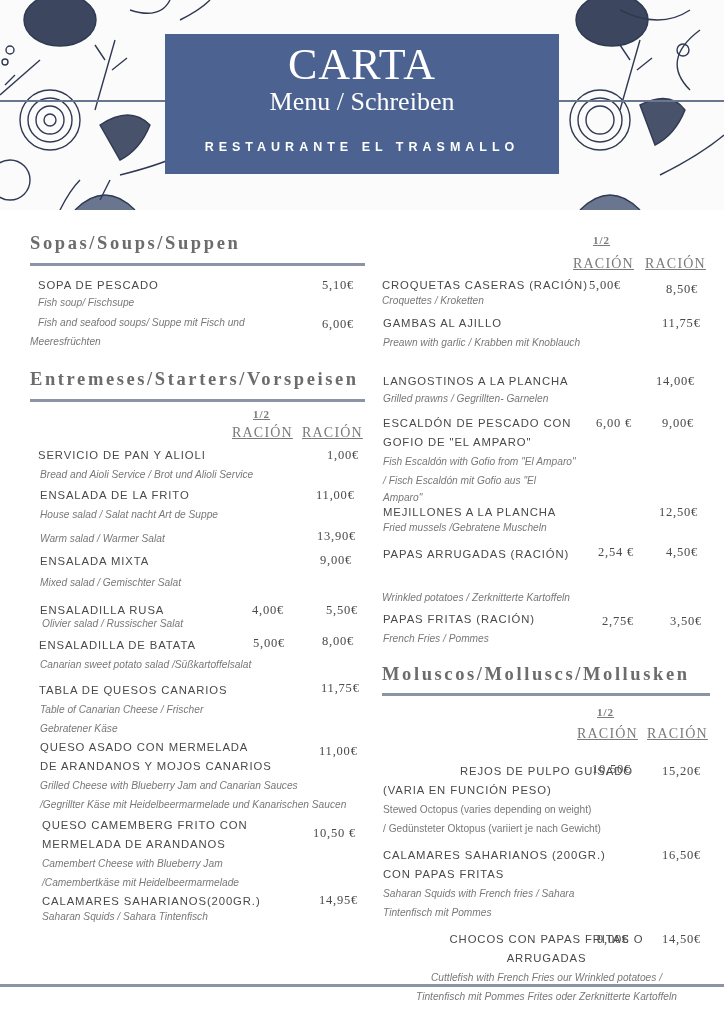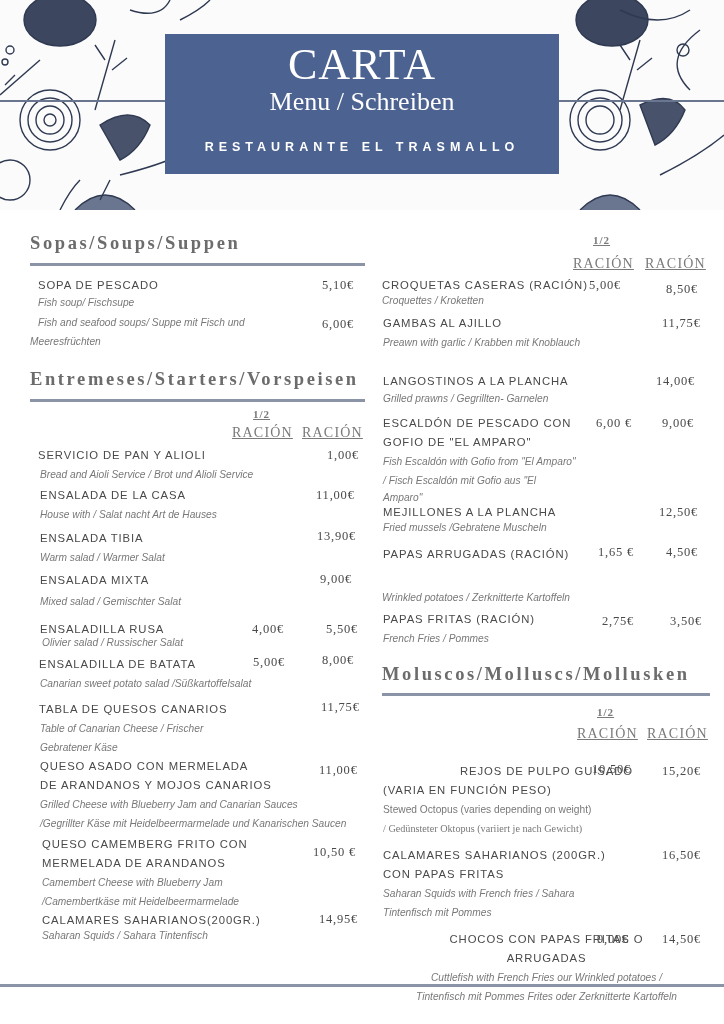--- a/index.html
+++ b/index.html
@@ -98,26 +98,25 @@
     <div class="r1" style="left:202px;">RACIÓN</div>
     <div class="r2" style="left:272px;">RACIÓN</div>
   </div>
 
   <div class="item" style="margin-top:0px;">
     <div class="iname">SERVICIO DE PAN Y ALIOLI</div>
     <div class="idesc" style="padding-left:10px;">Bread and Aioli Service / Brot und Alioli Service</div>
     <div class="p2" style="left:297px;">1,00€</div>
   </div>
   <div class="item" style="margin-top:2px;">
-    <div class="iname" style="padding-left:10px;">ENSALADA DE LA CASA</div>
-    <div class="idesc" style="padding-left:10px;">House with / Salat nacht Art de Hauses</div>
+    <div class="iname" style="padding-left:10px;">ENSALADA DE LA FRITO</div>
+    <div class="idesc" style="padding-left:10px;">House salad / Salat nacht Art de Suppe</div>
     <div class="p2" style="left:286px;">11,00€</div>
   </div>
   <div class="item" style="margin-top:5px;">
-    <div class="iname" style="padding-left:10px;">ENSALADA TIBIA</div>
     <div class="idesc" style="padding-left:10px;">Warm salad / Warmer Salat</div>
     <div class="p2" style="left:287px;top:0;">13,90€</div>
   </div>
   <div class="item" style="margin-top:5px;">
     <div class="iname" style="padding-left:10px;line-height:16px;">ENSALADA MIXTA</div>
     <div class="idesc" style="padding-left:10px;line-height:16px;margin-top:6px;">Mixed salad / Gemischter Salat</div>
     <div class="p2" style="left:290px;top:0;">9,00€</div>
   </div>
   <div class="item" style="margin-top:12px;">
     <div class="iname" style="padding-left:10px;line-height:14px;">ENSALADILLA RUSA</div>
@@ -191,21 +190,21 @@
     <div class="p2" style="left:282px;">9,00€</div>
   </div>
   <div class="item" style="margin-top:0px;">
     <div class="iname" style="padding-left:3px;line-height:15px;">MEJILLONES A LA PLANCHA</div>
     <div class="idesc" style="padding-left:3px;line-height:15px;">Fried mussels /Gebratene Muscheln</div>
     <div class="p2" style="left:279px;top:0;">12,50€</div>
   </div>
   <div class="item" style="margin-top:10px;">
     <div class="iname" style="padding-left:3px;">PAPAS ARRUGADAS (RACIÓN)</div>
     <div class="idesc" style="padding-left:2px;margin-top:24px;">Wrinkled potatoes / Zerknitterte Kartoffeln</div>
-    <div class="p1" style="left:218px;top:0;">1,65 €</div>
+    <div class="p1" style="left:218px;top:0;">2,54 €</div>
     <div class="p2" style="left:286px;top:0;">4,50€</div>
   </div>
   <div class="item" style="margin-top:3px;">
     <div class="iname" style="padding-left:3px;">PAPAS FRITAS (RACIÓN)</div>
     <div class="idesc" style="padding-left:3px;">French Fries / Pommes</div>
     <div class="p1" style="left:222px;top:4px;">2,75€</div>
     <div class="p2" style="left:290px;top:4px;">3,50€</div>
   </div>
 
   <div class="sec-title" style="margin-top:14px;padding-left:2px;">Moluscos/Molluscs/Mollusken</div>
@@ -214,21 +213,21 @@
   <div class="rhead" style="height:54px;">
     <div class="half" style="left:217px;top:10px;">1/2</div>
     <div class="r1" style="left:197px;top:30px;">RACIÓN</div>
     <div class="r2" style="left:267px;top:30px;">RACIÓN</div>
   </div>
 
   <div class="item" style="margin-top:12px;">
     <div class="iname" style="padding-left:3px;text-align:center;">REJOS DE PULPO GUISADO</div>
     <div class="iname" style="padding-left:3px;">(VARIA EN FUNCIÓN PESO)</div>
     <div class="idesc" style="padding-left:3px;font-style:normal;">Stewed Octopus (varies depending on weight)</div>
-    <div class="idesc" style="padding-left:3px;font-style:normal;font-family:Liberation Serif, serif;"> / Gedünsteter Oktopus (variiert je nach Gewicht)</div>
+    <div class="idesc" style="padding-left:3px;font-style:normal;"> / Gedünsteter Oktopus (variiert je nach Gewicht)</div>
     <div class="p1" style="left:212px;top:0;">10,50€</div>
     <div class="p2" style="left:282px;">15,20€</div>
   </div>
   <div class="item" style="margin-top:8px;">
     <div class="iname" style="padding-left:3px;">CALAMARES SAHARIANOS (200GR.)</div>
     <div class="iname" style="padding-left:3px;">CON PAPAS FRITAS</div>
     <div class="idesc" style="padding-left:3px;">Saharan Squids with French fries / Sahara</div>
     <div class="idesc" style="padding-left:3px;">Tintenfisch mit Pommes</div>
     <div class="p2" style="left:282px;">16,50€</div>
   </div>

